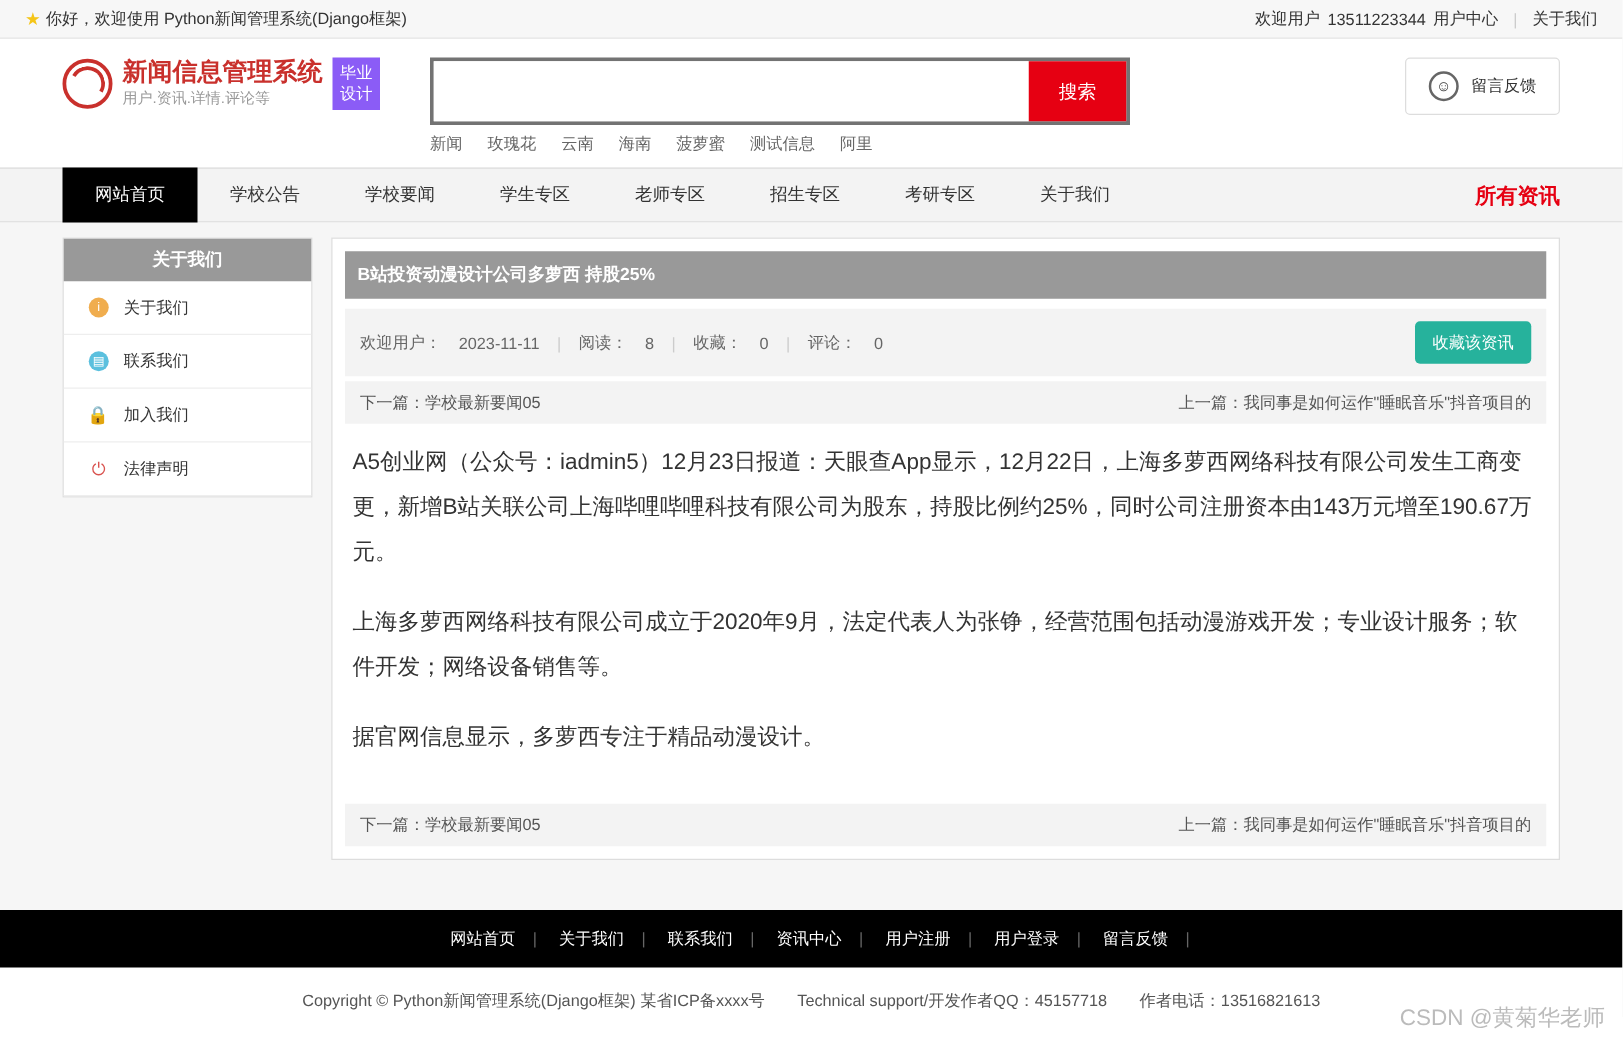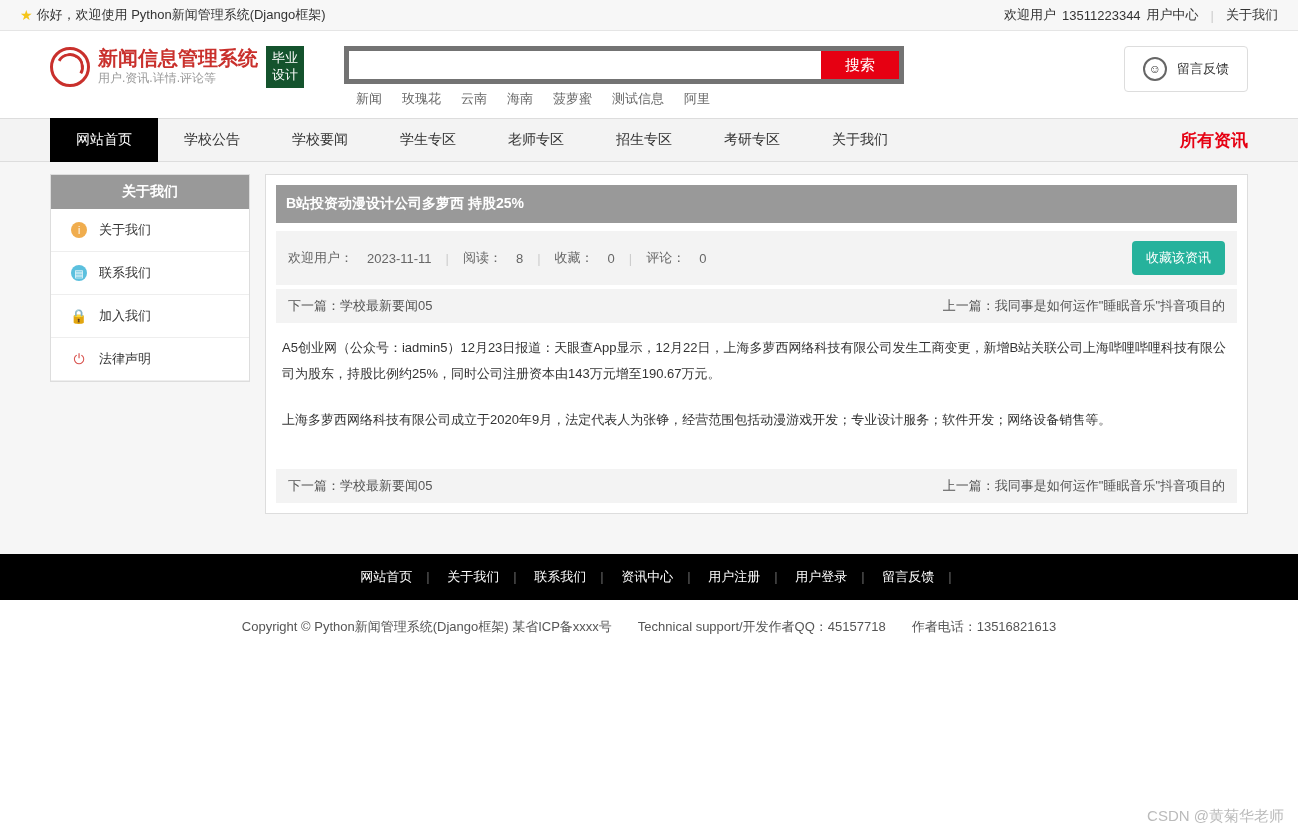--- a/index.html
+++ b/index.html
@@ -11,27 +11,27 @@
     .star { color: #f5c518; font-size: 14px; }
     .topbar-right { display: flex; gap: 6px; align-items: center; }
     .topbar-right .sep { color: #ccc; margin: 0 6px; }
     
     .header-area { padding: 15px 50px 10px; display: flex; align-items: flex-start; gap: 40px; }
     .logo-block { display: flex; align-items: center; gap: 8px; }
     .logo-circle { width: 40px; height: 40px; border-radius: 50%; border: 3px solid #c9302c; position: relative; display: flex; align-items: center; justify-content: center; }
     .logo-circle::after { content: ""; width: 22px; height: 22px; border: 3px solid #c9302c; border-radius: 50%; border-left-color: transparent; border-bottom-color: transparent; transform: rotate(-15deg); }
     .logo-text { color: #c9302c; font-size: 20px; font-weight: bold; line-height: 1.2; }
     .logo-sub { color: #999; font-size: 12px; }
-    .badge-box { background: #14532d; color: #fff; padding: 4px 6px; font-size: 13px; line-height: 1.3; text-align: center; }
+    .badge-box { background: #8b5cf6; color: #fff; padding: 4px 6px; font-size: 13px; line-height: 1.3; text-align: center; }
     
     .search-block { flex: 1; max-width: 560px; }
-    .search-row { display: flex; border: 5px solid #737373; height: 38px; }
+    .search-row { display: flex; border: 3px solid #737373; height: 54px; }
     .search-input { flex: 1; border: none; padding: 0 10px; font-size: 14px; outline: none; }
     .search-btn { background: #e60012; color: #fff; border: none; padding: 0 24px; font-size: 15px; cursor: pointer; }
-    .hot-words { margin-top: 6px; display: flex; gap: 20px; font-size: 13px; color: #666; margin-left: 12px; }
+    .hot-words { margin-top: 6px; display: flex; gap: 20px; font-size: 13px; color: #666; }
     .hot-words span { cursor: pointer; }
     
     .feedback-btn { border: 1px solid #ddd; border-radius: 4px; padding: 10px 18px; display: flex; align-items: center; gap: 10px; cursor: pointer; margin-left: auto; }
     .feedback-icon { width: 24px; height: 24px; border: 2px solid #666; border-radius: 50%; display: flex; align-items: center; justify-content: center; font-size: 12px; }
     
     .nav { background: #f3f3f3; border-top: 1px solid #ddd; border-bottom: 1px solid #ddd; display: flex; align-items: center; padding: 0 50px; height: 44px; }
     .nav-item { padding: 0 26px; height: 44px; display: flex; align-items: center; font-size: 14px; cursor: pointer; }
     .nav-item.active { background: #000; color: #fff; }
     .nav-right { margin-left: auto; color: #e60012; font-size: 17px; font-weight: bold; }
     
@@ -44,34 +44,34 @@
     .sb-icon.blue { background: #5bc0de; color:#fff; }
     .sb-icon.red { color: #d9534f; background: none; font-size: 14px; }
     .sb-icon.redpower { color: #d9534f; background: none; font-size: 14px; }
     
     .content { flex: 1; border: 1px solid #ddd; background: #fff; padding: 10px; }
     .article-title { background: #999; color: #fff; text-align: left; padding: 10px; font-weight: bold; font-size: 14px; }
     .meta-row { background: #f3f3f3; padding: 10px 12px; display: flex; align-items: center; gap: 14px; color: #666; margin-top: 8px; }
     .meta-divider { color: #ccc; }
     .fav-btn { margin-left: auto; background: #5cb85c; background: #26b29c; color: #fff; border: none; padding: 8px 14px; border-radius: 4px; cursor: pointer; font-size: 13px; }
     .prevnext { background: #f3f3f3; padding: 8px 12px; display: flex; justify-content: space-between; font-size: 13px; color: #555; margin-top: 4px; }
-    .article-body { padding: 12px 6px; line-height: 2; font-size: 13px; color: #333; }
+    .article-body { padding: 12px 6px; line-height: 2; font-size: 18px; color: #333; }
     .article-body p { margin-bottom: 20px; }
     
     .comment-box { background: #f3f3f3; padding: 20px; margin-top: 12px; }
     .comment-row { display: flex; align-items: center; gap: 20px; }
     .comment-label { color: #555; width: 80px; text-align: right; }
     textarea { width: 500px; height: 80px; border: 1px solid #ccc; border-radius: 3px; padding: 6px; font-family: inherit; resize: both; }
     .submit-btn { background: #f0883e; color: #fff; border: none; padding: 9px 16px; border-radius: 4px; margin-top: 15px; margin-left: 100px; cursor: pointer; font-size: 13px; }
     
     .footer-nav { background: #000; color: #fff; text-align: center; padding: 14px 0; margin-top: 0; }
     .footer-nav a { color: #fff; padding: 0 14px; }
     .footer-nav .fsep { color: #666; }
     .copyright { text-align: center; padding: 18px 0; color: #555; font-size: 13px; }
-    .watermark { position: fixed; bottom: 8px; right: 14px; color: #bbb; font-size: 15px; }
+    .watermark { position: fixed; bottom: 8px; right: 14px; color: #bbb; font-size: 18px; }
   </style>
 </head>
 <body>
 
 <div class="topbar">
   <div class="topbar-left">
     <span class="star">★</span>
     <span>你好，欢迎使用 Python新闻管理系统(Django框架)</span>
   </div>
   <div class="topbar-right">
@@ -165,20 +165,21 @@
       <span>0</span>
       <button class="fav-btn">收藏该资讯</button>
     </div>
     <div class="prevnext">
       <div><span>下一篇：</span><span>学校最新要闻05</span></div>
       <div><span>上一篇：</span><span>我同事是如何运作"睡眠音乐"抖音项目的</span></div>
     </div>
     <div class="article-body">
       <p>A5创业网（公众号：iadmin5）12月23日报道：天眼查App显示，12月22日，上海多萝西网络科技有限公司发生工商变更，新增B站关联公司上海哔哩哔哩科技有限公司为股东，持股比例约25%，同时公司注册资本由143万元增至190.67万元。</p>
       <p>上海多萝西网络科技有限公司成立于2020年9月，法定代表人为张铮，经营范围包括动漫游戏开发；专业设计服务；软件开发；网络设备销售等。</p>
+      <p>据官网信息显示，多萝西专注于精品动漫设计。</p>
     </div>
     <div class="prevnext">
       <div><span>下一篇：</span><span>学校最新要闻05</span></div>
       <div><span>上一篇：</span><span>我同事是如何运作"睡眠音乐"抖音项目的</span></div>
     </div>
   </div>
 </div>
 
 <div class="footer-nav">
   <a>网站首页</a><span class="fsep">|</span>

